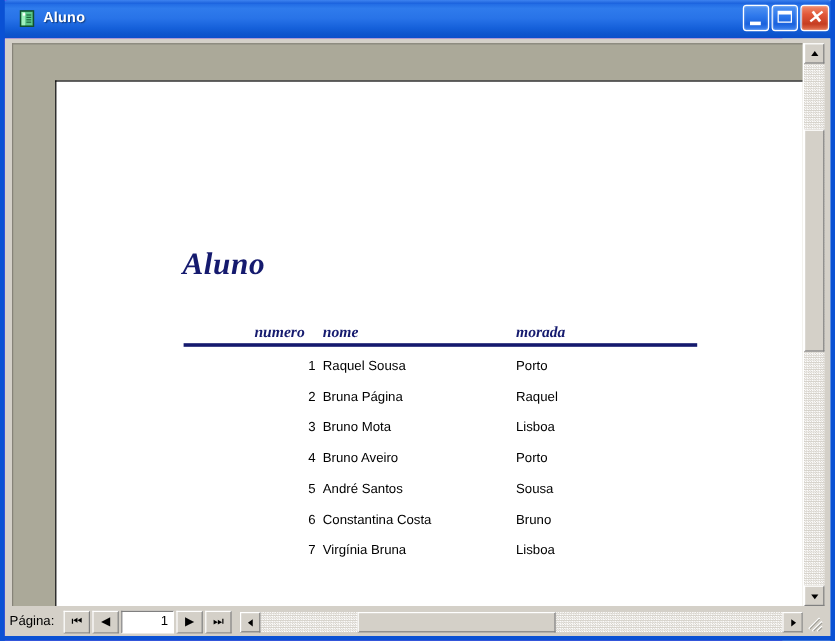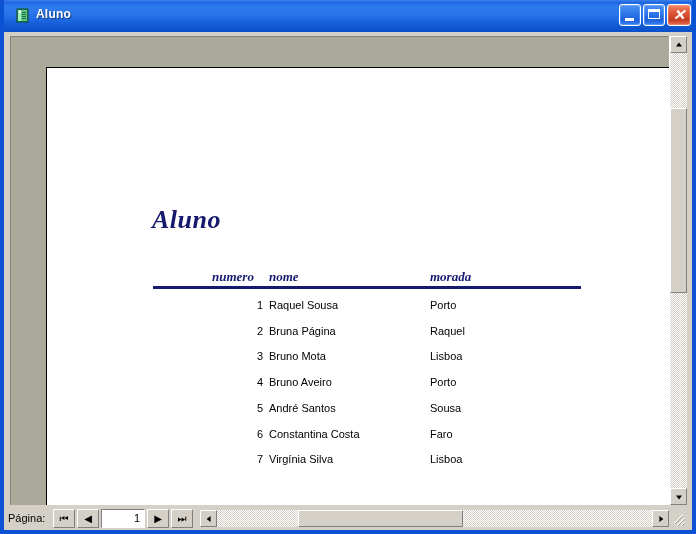--- a/index.html
+++ b/index.html
@@ -434,25 +434,25 @@
               <span class="cell-city">Porto</span>
             </div>
             <div class="row" style="top: 333.8px;">
               <span class="cell-num">5</span>
               <span class="cell-name">André Santos</span>
               <span class="cell-city">Sousa</span>
             </div>
             <div class="row" style="top: 359.5px;">
               <span class="cell-num">6</span>
               <span class="cell-name">Constantina Costa</span>
-              <span class="cell-city">Faro</span>
+              <span class="cell-city">Bruno</span>
             </div>
             <div class="row" style="top: 385.2px;">
               <span class="cell-num">7</span>
-              <span class="cell-name">Virgínia Silva</span>
+              <span class="cell-name">Virgínia Bruna</span>
               <span class="cell-city">Lisboa</span>
             </div>
           </div>
       </div>
     </div>
 
     <div class="sb-vert">
       <div class="sb-vert-track"></div>
       <div class="sb-btn up" style="left:0; top:0;"></div>
       <div class="sb-thumb" style="left:0; top:72px; width:17px; height:185px;"></div>

